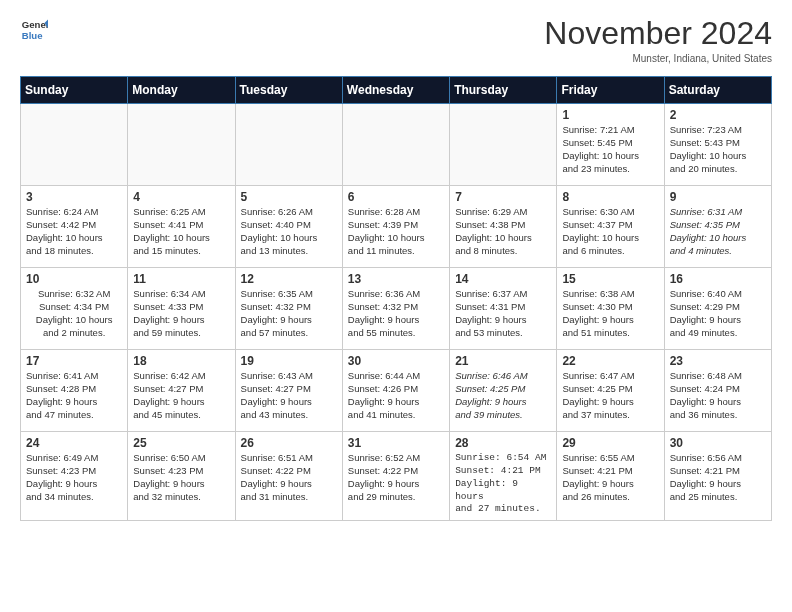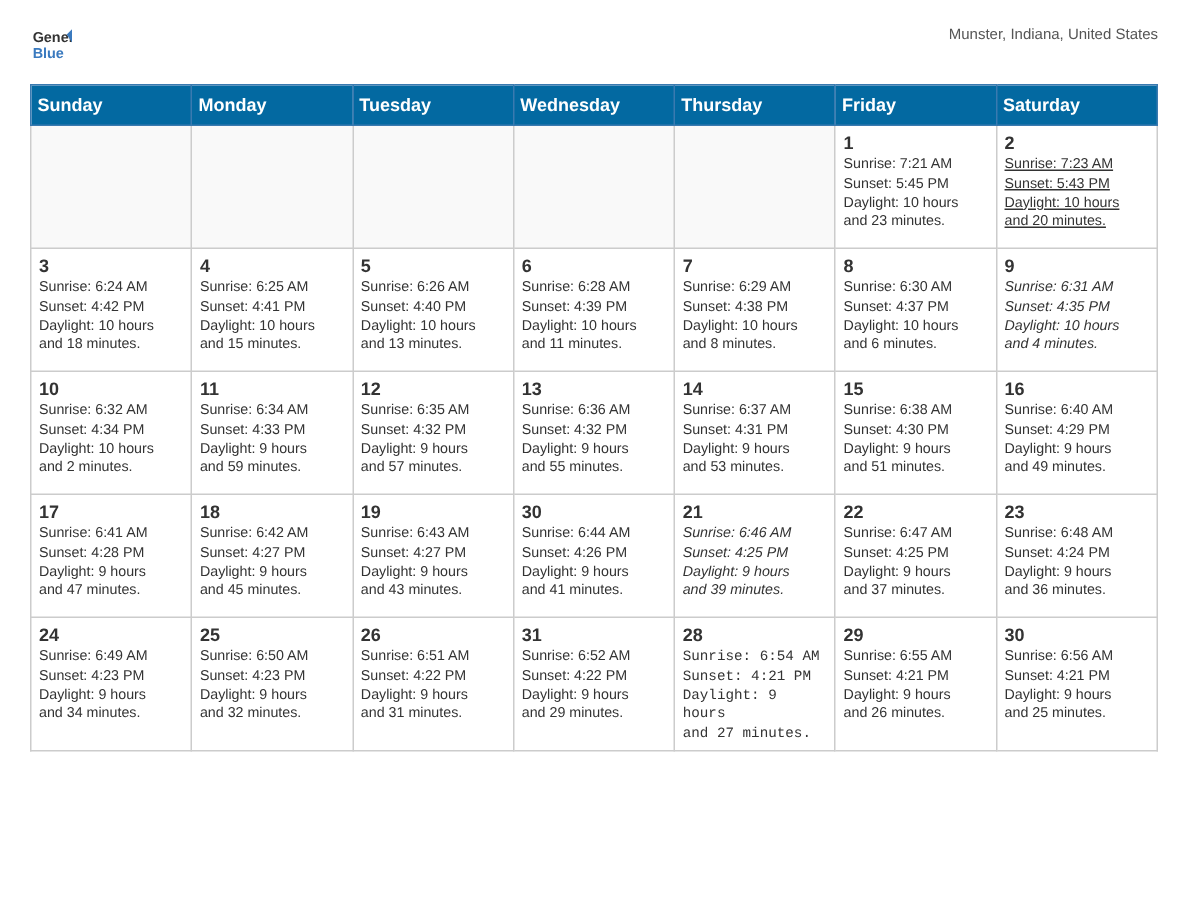--- a/index.html
+++ b/index.html
@@ -38,21 +38,21 @@
       font-size: 10px;
       color: #555;
       margin-top: 2px;
     }
     table {
       width: 100%;
       border-collapse: collapse;
       table-layout: fixed;
     }
     thead th {
-      background: #0369a1;
+      background: #0f172a;
       color: #fff;
       font-size: 12px;
       font-weight: bold;
       padding: 6px 4px;
       text-align: left;
       border: 1px solid #3a7ab0;
     }
     td {
       border: 1px solid #ccc;
       vertical-align: top;
@@ -82,20 +82,21 @@
 
 <div class="header">
   <div class="logo">
     <svg class="logo-icon" viewBox="0 0 32 32">
       <text x="2" y="14" font-size="11" font-weight="bold" fill="#333" font-family="Arial">General</text>
       <text x="2" y="26" font-size="11" font-weight="bold" fill="#3a7abf" font-family="Arial">Blue</text>
       <polygon points="28,8 32,4 32,14" fill="#3a7abf"></polygon>
     </svg>
   </div>
   <div class="title-block">
+    <div class="month-title">November 2024</div>
     <div class="location">Munster, Indiana, United States</div>
   </div>
 </div>
 
 <table>
   <thead>
     <tr id="header-row">
         <th>Sunday</th>
         <th>Monday</th>
         <th>Tuesday</th>
@@ -114,21 +115,21 @@
         <td class="empty"></td>
         <td>
           <span class="day-num">1</span>
           <div class="cell-text" style="white-space: pre-line;">Sunrise: 7:21 AM
 Sunset: 5:45 PM
 Daylight: 10 hours
 and 23 minutes.</div>
         </td>
         <td>
           <span class="day-num">2</span>
-          <div class="cell-text" style="white-space: pre-line; text-decoration: underline;">Sunrise: 7:23 AM
+          <div class="cell-text" style="white-space: pre-line;">Sunrise: 7:23 AM
 Sunset: 5:43 PM
 Daylight: 10 hours
 and 20 minutes.</div>
         </td>
       </tr>
       <tr>
         <td>
           <span class="day-num">3</span>
           <div class="cell-text" style="white-space: pre-line;">Sunrise: 6:24 AM
 Sunset: 4:42 PM
@@ -174,21 +175,21 @@
           <span class="day-num">9</span>
           <div class="cell-text" style="white-space: pre-line; font-style: italic;">Sunrise: 6:31 AM
 Sunset: 4:35 PM
 Daylight: 10 hours
 and 4 minutes.</div>
         </td>
       </tr>
       <tr>
         <td>
           <span class="day-num">10</span>
-          <div class="cell-text" style="white-space: pre-line;">Sunrise: 6:32 AM
+          <div class="cell-text" style="white-space: pre-line; text-align: center;">Sunrise: 6:32 AM
 Sunset: 4:34 PM
 Daylight: 10 hours
 and 2 minutes.</div>
         </td>
         <td>
           <span class="day-num">11</span>
           <div class="cell-text" style="white-space: pre-line;">Sunrise: 6:34 AM
 Sunset: 4:33 PM
 Daylight: 9 hours
 and 59 minutes.</div>

